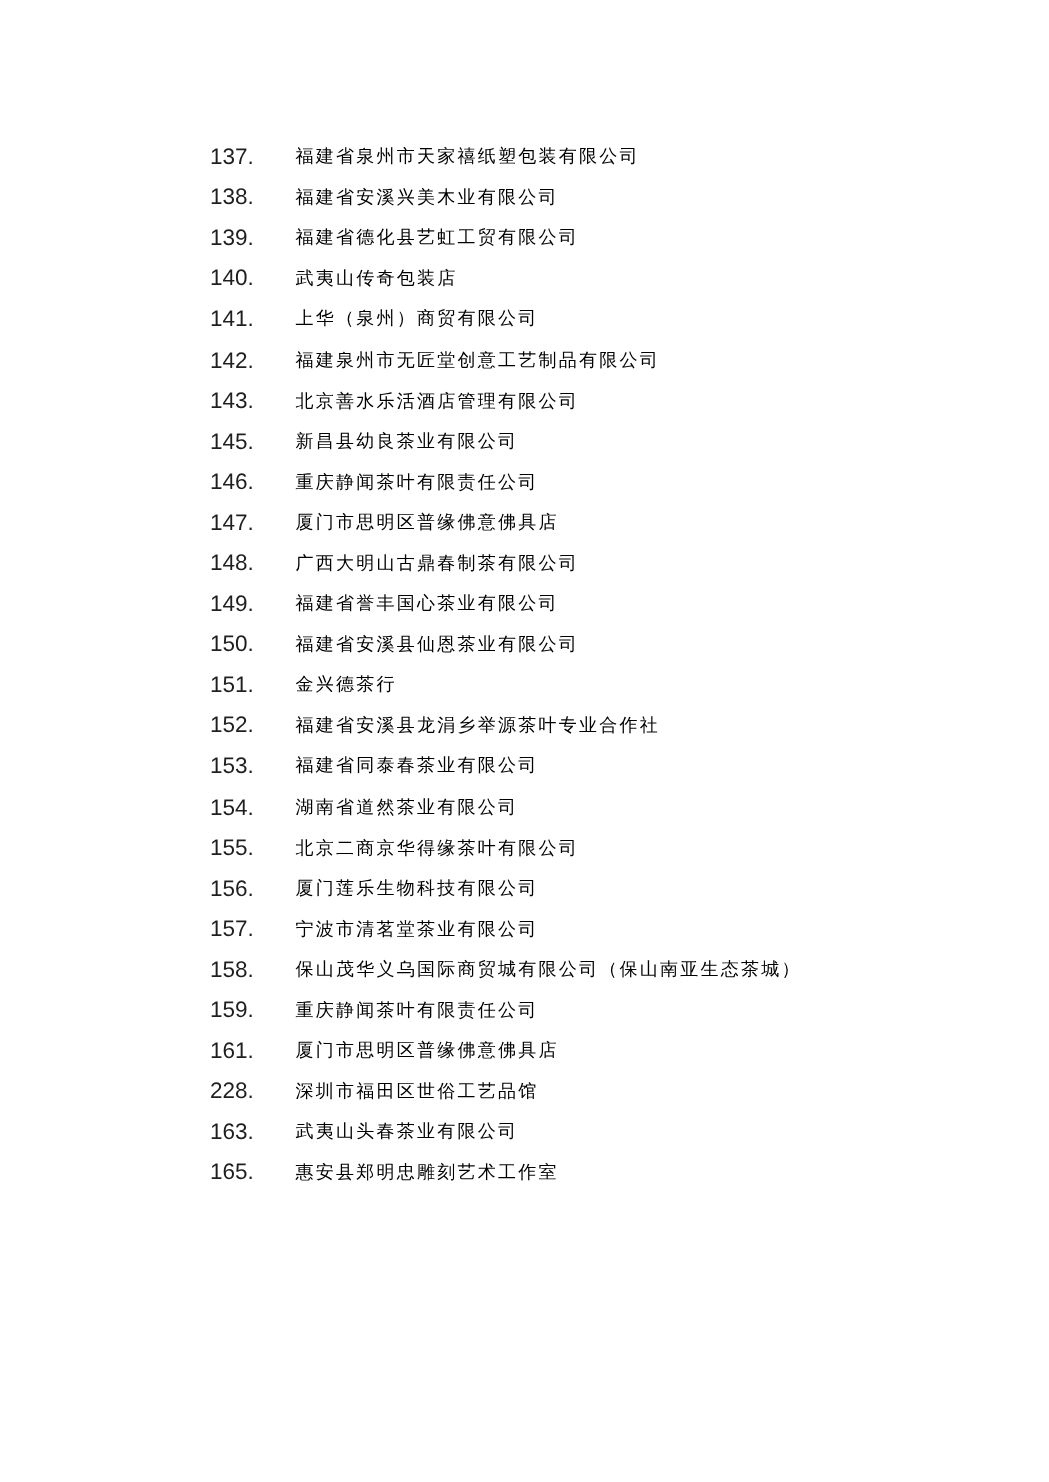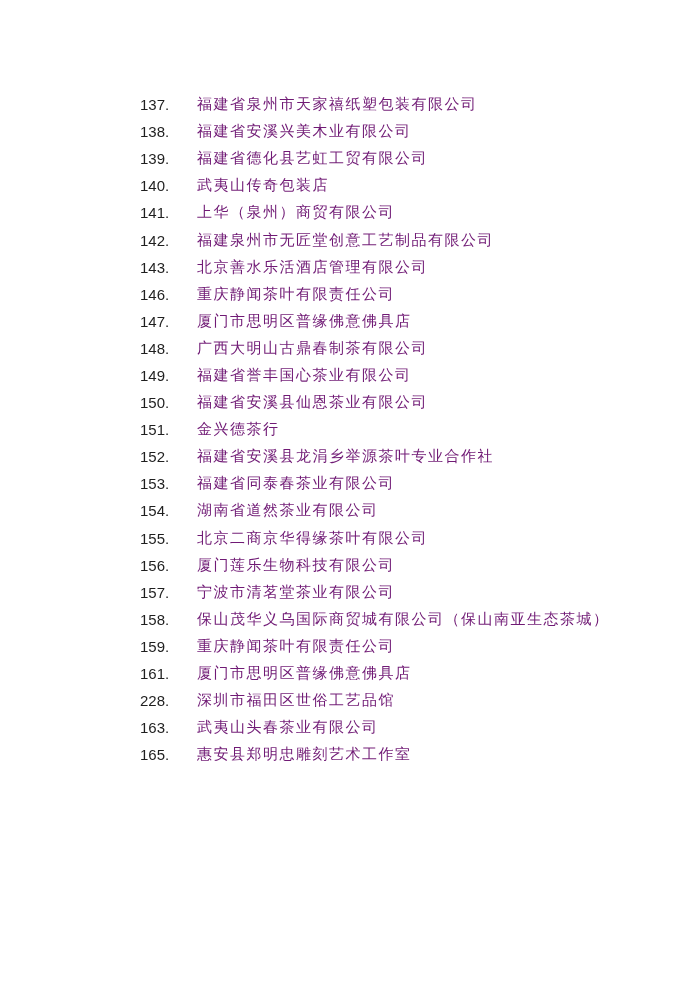--- a/index.html
+++ b/index.html
@@ -31,23 +31,23 @@
     }
     .num {
       display: inline-block;
       width: 57px;
       flex: 0 0 57px;
       font-family: "Liberation Sans", sans-serif;
       font-size: 15px;
       color: #1f1f1f;
     }
     .name {
-      font-size: 15px;
+      font-size: 12px;
       letter-spacing: 1.5px;
-      color: #701a75;
+      color: #000000;
     }
   </style>
 </head>
 <body>
 
 <div class="page">
   <ol class="company-list" id="company-list">
   <li class="row">
     <span class="num">137.</span>
     <span class="name">福建省泉州市天家禧纸塑包装有限公司</span>
@@ -77,20 +77,24 @@
     <span class="num">142.</span>
     <span class="name">福建泉州市无匠堂创意工艺制品有限公司</span>
   </li>
 
   <li class="row">
     <span class="num">143.</span>
     <span class="name">北京善水乐活酒店管理有限公司</span>
   </li>
 
 
+  <li class="row">
+    <span class="num">145.</span>
+    <span class="name">新昌县幼良茶业有限公司</span>
+  </li>
 
   <li class="row">
     <span class="num">146.</span>
     <span class="name">重庆静闻茶叶有限责任公司</span>
   </li>
 
   <li class="row">
     <span class="num">147.</span>
     <span class="name">厦门市思明区普缘佛意佛具店</span>
   </li>

